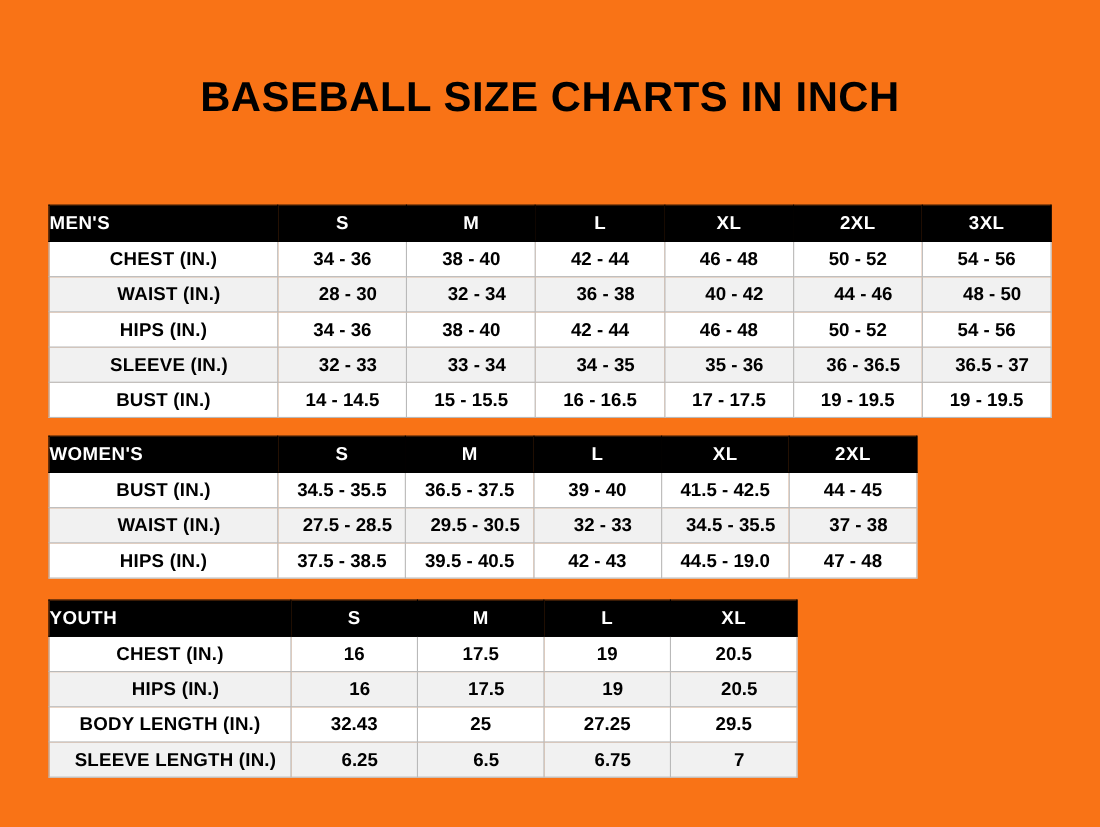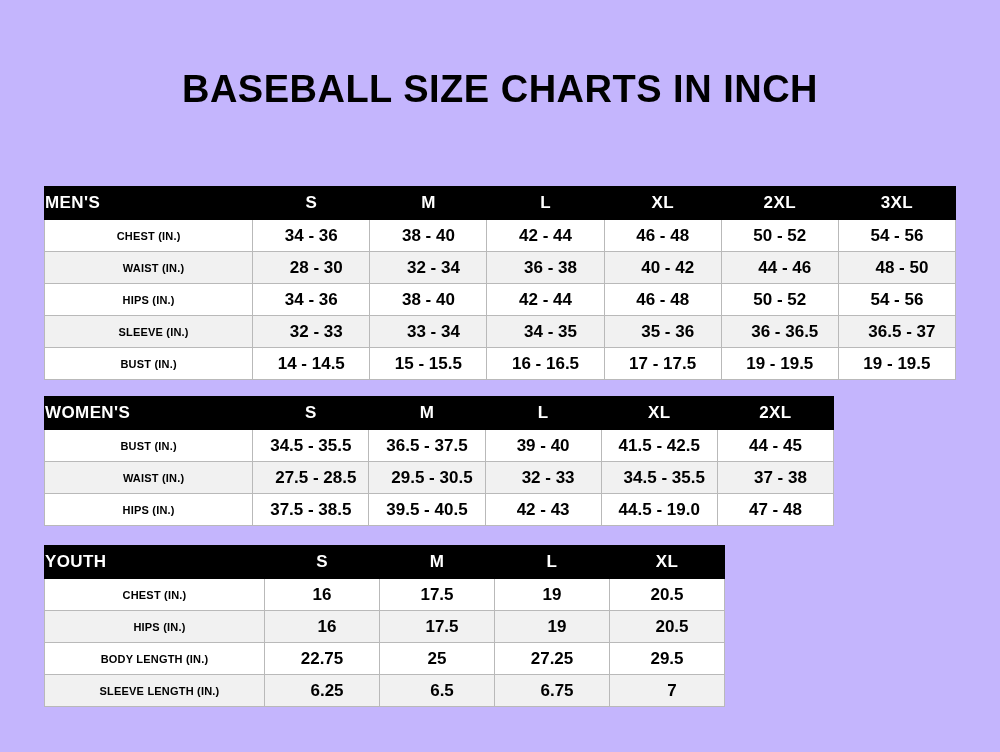--- a/index.html
+++ b/index.html
@@ -11,21 +11,21 @@
     width: 1000px;
     height: 752px;
     font-family: "Liberation Sans", sans-serif;
     color: #000000;
     overflow: hidden;
   }
   .page {
     position: relative;
     width: 1000px;
     height: 752px;
-    background: #c4b5fd;
+    background: #f97316;
   }
   .title {
     position: absolute;
     top: 68px;
     left: 0;
     width: 1000px;
     text-align: center;
     font-size: 38px;
     font-weight: bold;
     letter-spacing: 0.5px;
@@ -57,21 +57,21 @@
     letter-spacing: 0.4px;
   }
   .chart thead th.rowhead {
     text-align: left;
   }
   .chart tbody tr.alt td {
     background: #f1f1f1;
     padding-left: 10px;
   }
   .chart td.rowlabel {
-    font-size: 11px;
+    font-size: 17px;
     font-weight: bold;
     text-align: center;
     letter-spacing: 0.2px;
   }
 
   
   #mens-chart { top: 186px; left: 44px; width: 912px; }
   #mens-chart col.c0 { width: 208px; }
   #mens-chart col.c1, #mens-chart col.c2, #mens-chart col.c3,
   #mens-chart col.c4, #mens-chart col.c5, #mens-chart col.c6 { width: 117px; }
@@ -239,21 +239,21 @@
       </tr>
       <tr class="alt">
         <td class="rowlabel">HIPS (IN.)</td>
         <td>16</td>
         <td>17.5</td>
         <td>19</td>
         <td>20.5</td>
       </tr>
       <tr>
         <td class="rowlabel">BODY LENGTH (IN.)</td>
-        <td>22.75</td>
+        <td>32.43</td>
         <td>25</td>
         <td>27.25</td>
         <td>29.5</td>
       </tr>
       <tr class="alt">
         <td class="rowlabel">SLEEVE LENGTH (IN.)</td>
         <td>6.25</td>
         <td>6.5</td>
         <td>6.75</td>
         <td>7</td>

